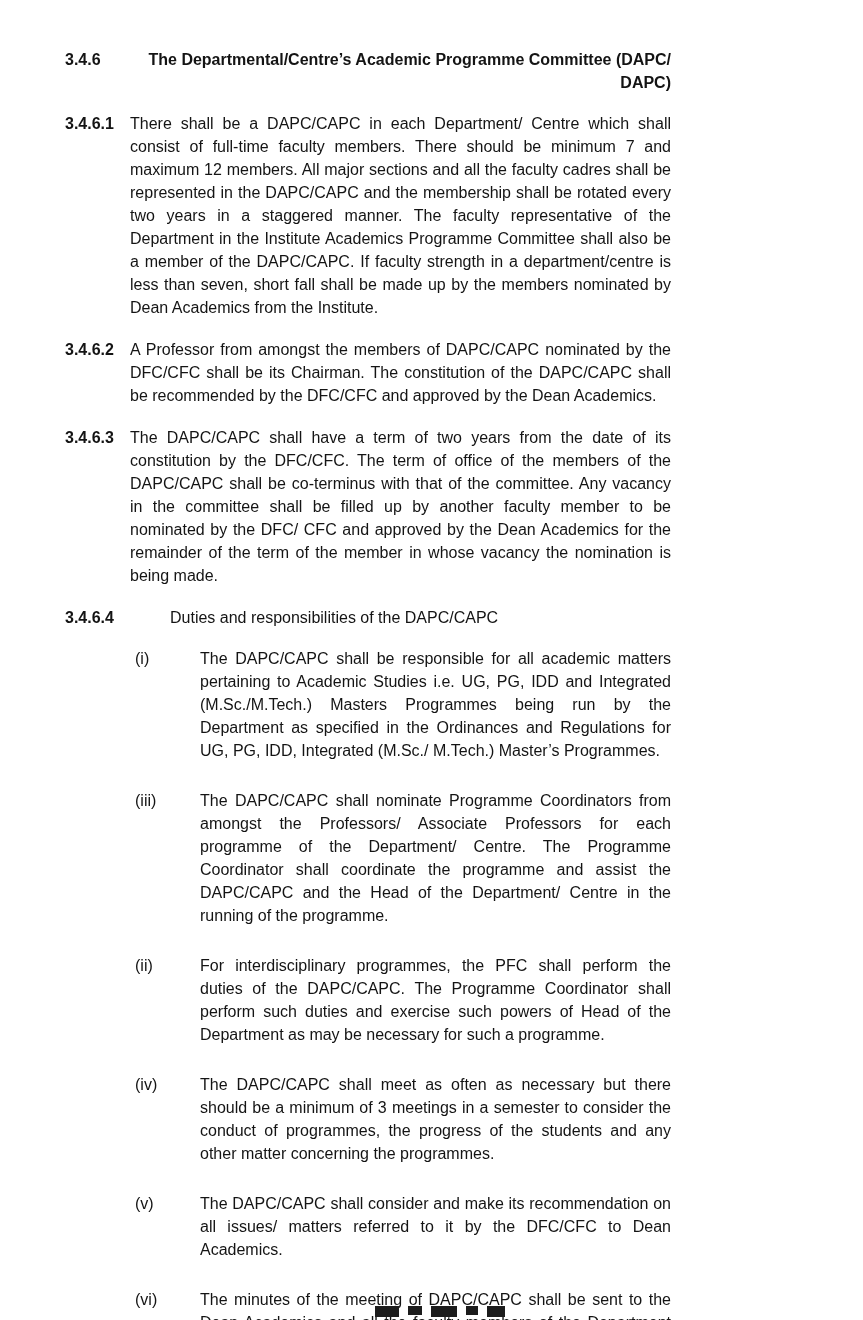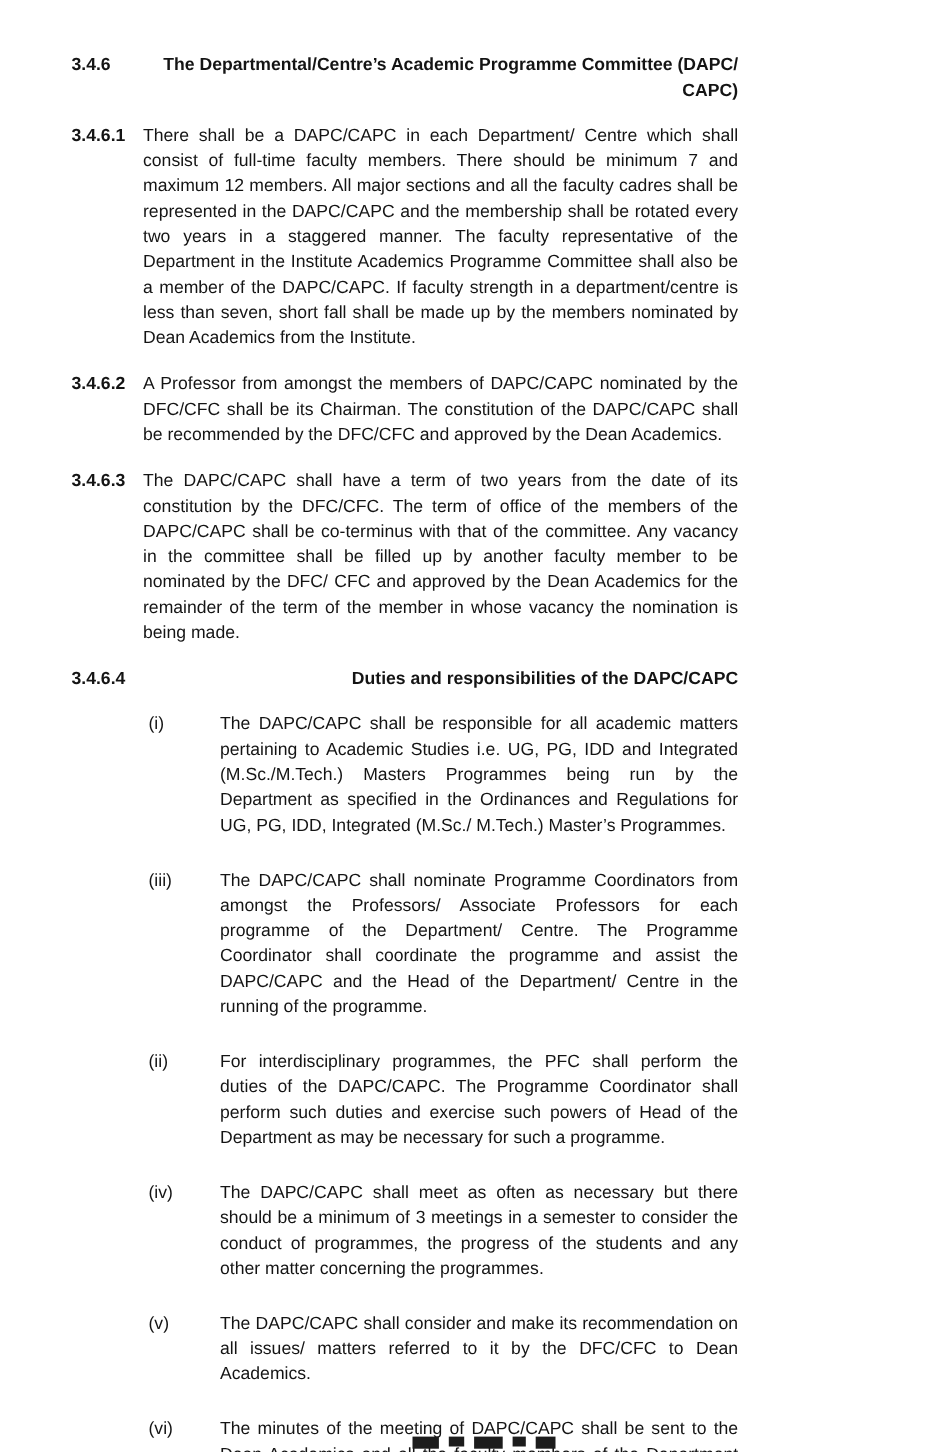--- a/index.html
+++ b/index.html
@@ -36,22 +36,22 @@
     flex: 1;
     text-align: justify;
   }
   .heading { margin-bottom: 18px; }
   .heading .txt {
     font-weight: bold;
     text-align: right;
   }
   .subheading { margin-bottom: 18px; gap: 40px; }
   .subheading .txt {
-    font-weight: bold;
-    text-align: right;
+    font-weight: normal;
+    text-align: left;
   }
   .duty {
     display: flex;
     margin: 0 0 27px 70px;
   }
   .duty .marker {
     flex: 0 0 65px;
     font-weight: normal;
   }
   .duty .txt {
@@ -78,21 +78,21 @@
   .cutoff-artifact .b4 { width: 12px; height: 9px; }
   .cutoff-artifact .b5 { width: 18px; }
 </style>
 </head>
 <body>
 
 <div class="page">
 
   <div class="para heading">
     <span class="num">3.4.6</span>
-    <span class="txt"><span>The Departmental/Centre’s Academic Programme Committee (DAPC/</span><br><span>CAPC)</span></span>
+    <span class="txt"><span>The Departmental/Centre’s Academic Programme Committee (DAPC/</span><br><span>DAPC)</span></span>
   </div>
 
   <div class="para">
     <span class="num">3.4.6.1</span>
     <span class="txt">There shall be a DAPC/CAPC in each Department/ Centre which shall consist of full-time faculty members. There should be minimum 7 and maximum 12 members. All major sections and all the faculty cadres shall be represented in the DAPC/CAPC and the membership shall be rotated every two years in a staggered manner.  The faculty representative of the Department in the Institute Academics Programme Committee shall also be a member of the DAPC/CAPC. If faculty strength in a department/centre is less than seven, short fall shall be made up by the members nominated by Dean Academics from the Institute.</span>
   </div>
 
   <div class="para">
     <span class="num">3.4.6.2</span>
     <span class="txt">A Professor from amongst the members of DAPC/CAPC nominated by the DFC/CFC shall be its Chairman. The constitution of the DAPC/CAPC shall be recommended by the DFC/CFC and approved by the Dean Academics.</span>

